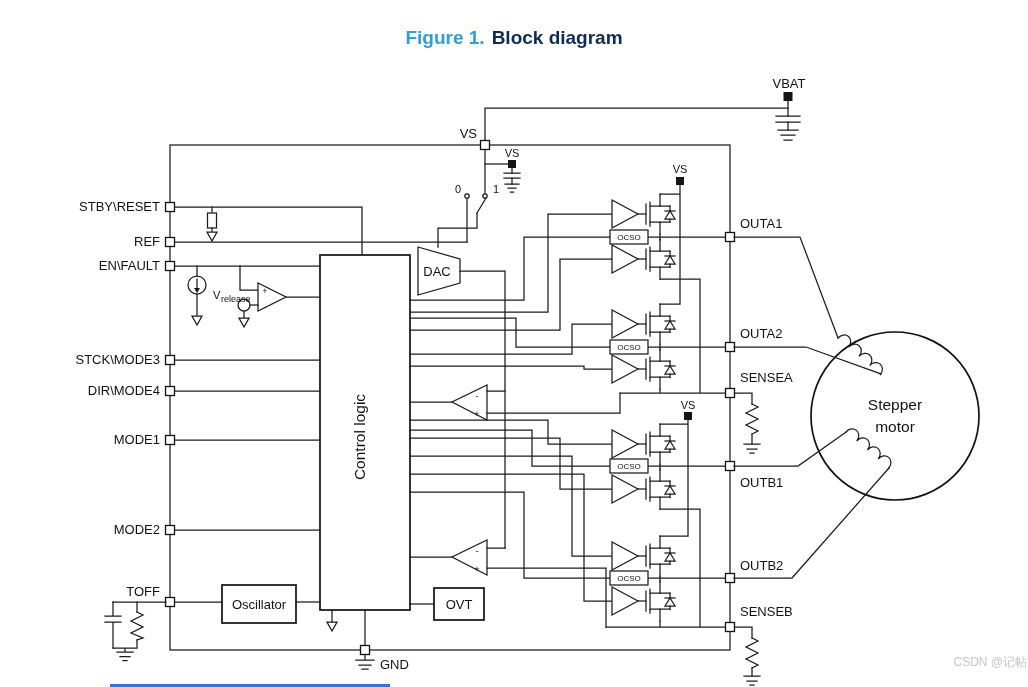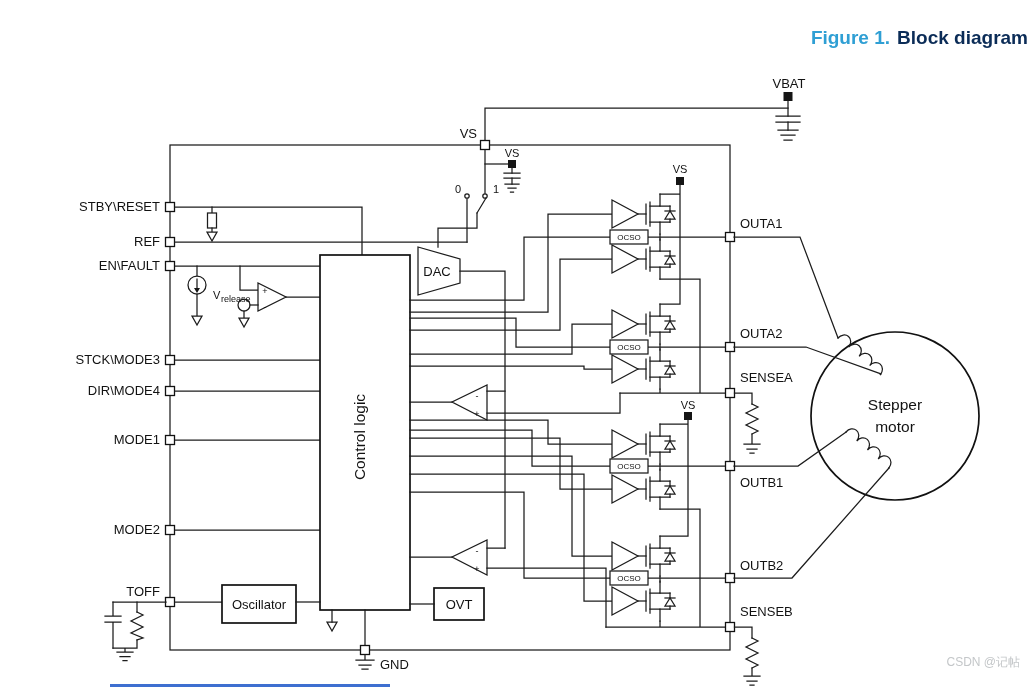--- a/index.html
+++ b/index.html
@@ -1,22 +1,22 @@
 <!DOCTYPE html>
 <html><head>
 <meta charset="utf-8">
 <style>
   html,body{margin:0;padding:0}
   .stage{position:relative;width:1028px;height:687px;background:#fff;overflow:hidden;
          font-family:"Liberation Sans",sans-serif}
-  .title{position:absolute;top:27px;left:0;width:100%;text-align:right;
+  .title{position:absolute;top:27px;left:0;width:100%;text-align:center;
          font-weight:bold;font-size:19px}
   .title .fig{color:#2f9fd4}
   .title .name{color:#0b2c57;margin-left:7px}
-  .watermark{position:absolute;right:8px;bottom:16px;font-size:12px;color:#c4c7c9}
+  .watermark{position:absolute;right:1px;bottom:16px;font-size:12px;color:#c4c7c9}
   .blueline{position:absolute;left:110px;bottom:0;width:280px;height:3px;background:#3e6fd0}
   svg{position:absolute;left:0;top:0}
   .w{stroke:#1c1c1c;stroke-width:1.25;fill:none;stroke-linecap:square}
   .b{stroke:#111;stroke-width:1.7;fill:#fff}
   .pin{stroke:#111;stroke-width:1.3;fill:#fff}
   .pad{fill:#151515;stroke:none}
   text{fill:#121212;stroke:none;font-family:"Liberation Sans",sans-serif}
   .lbl{font-size:13px}
   .sm{font-size:11px}
   .xs{font-size:8px}

